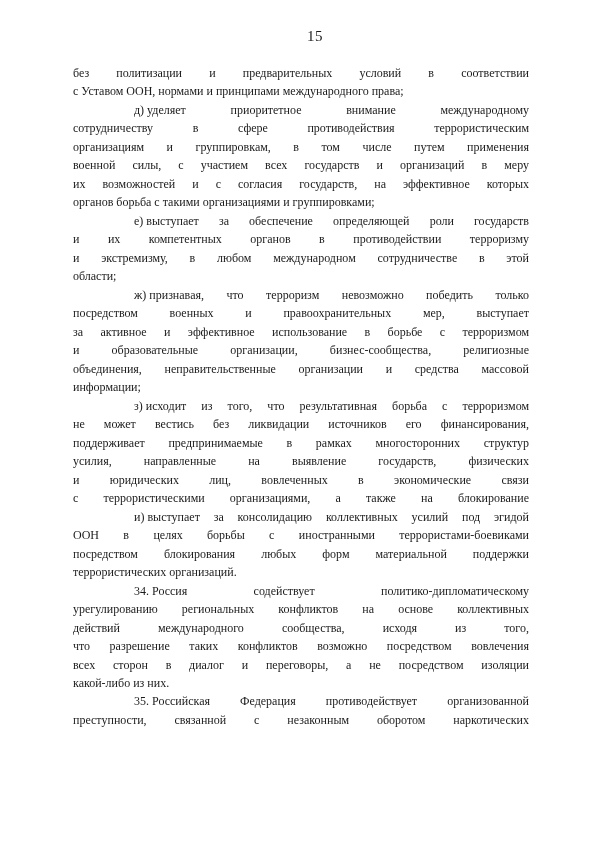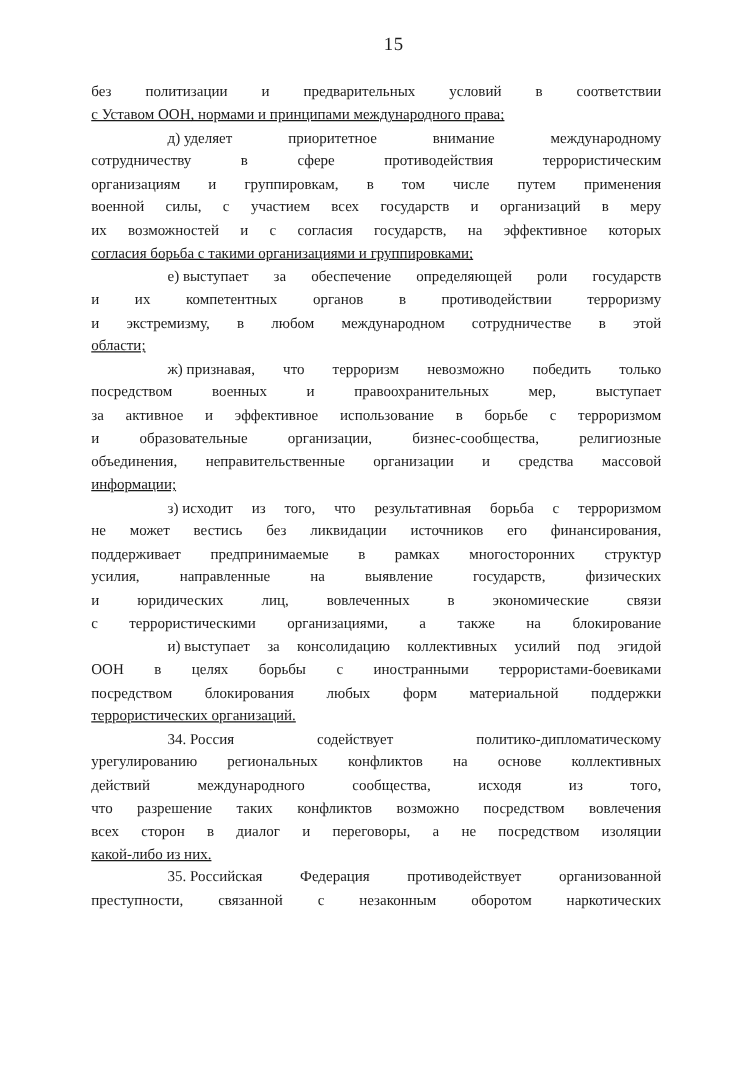--- a/index.html
+++ b/index.html
@@ -42,21 +42,20 @@
   .para { margin: 0; padding: 0; }
   .line {
     text-align: justify;
     text-align-last: justify;
     -moz-text-align-last: justify;
   }
   .line.indent { padding-left: 35px; }
   .line.last {
     text-align: left;
     text-align-last: left;
-    text-decoration: underline;
     -moz-text-align-last: left;
   }
   .head {
     display: inline-block;   
     white-space: nowrap;
     margin-left: 26px;
   }
 </style>
 </head>
 <body>
@@ -67,21 +66,21 @@
       <div class="para">
         <div class="line">без политизации и предварительных условий в соответствии</div>
         <div class="line last">с Уставом ООН, нормами и принципами международного права;</div>
       </div>
       <div class="para">
         <div class="line indent"><span class="head">д) уделяет</span> приоритетное внимание международному</div>
         <div class="line">сотрудничеству в сфере противодействия террористическим</div>
         <div class="line">организациям и группировкам, в том числе путем применения</div>
         <div class="line">военной силы, с участием всех государств и организаций в меру</div>
         <div class="line">их возможностей и с согласия государств, на эффективное которых</div>
-        <div class="line last">согласия борьба с такими организациями и группировками;</div>
+        <div class="line last">органов борьба с такими организациями и группировками;</div>
       </div>
       <div class="para">
         <div class="line indent"><span class="head">е) выступает</span> за обеспечение определяющей роли государств</div>
         <div class="line">и их компетентных органов в противодействии терроризму</div>
         <div class="line">и экстремизму, в любом международном сотрудничестве в этой</div>
         <div class="line last">области;</div>
       </div>
       <div class="para">
         <div class="line indent"><span class="head">ж) признавая,</span> что терроризм невозможно победить только</div>
         <div class="line">посредством военных и правоохранительных мер, выступает</div>

